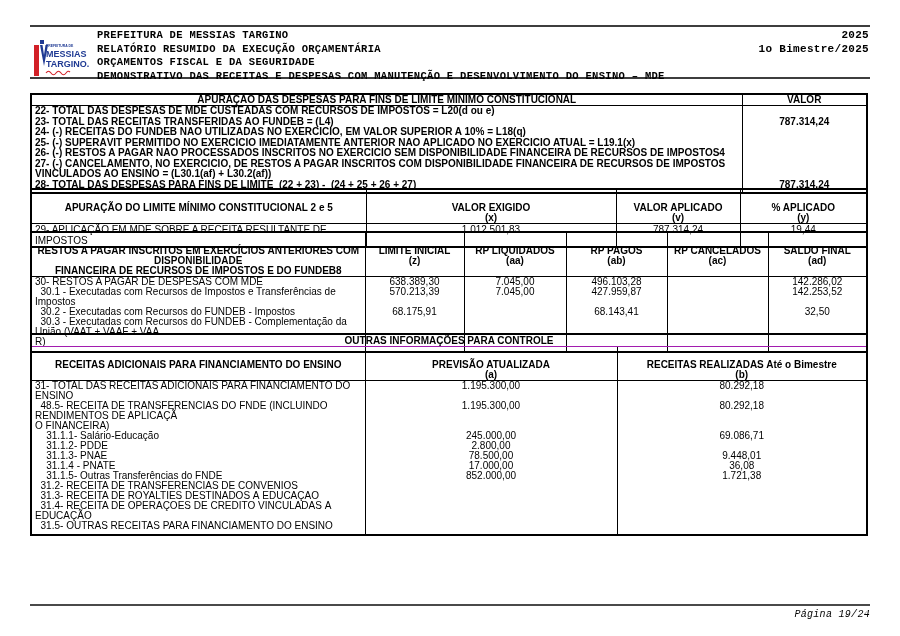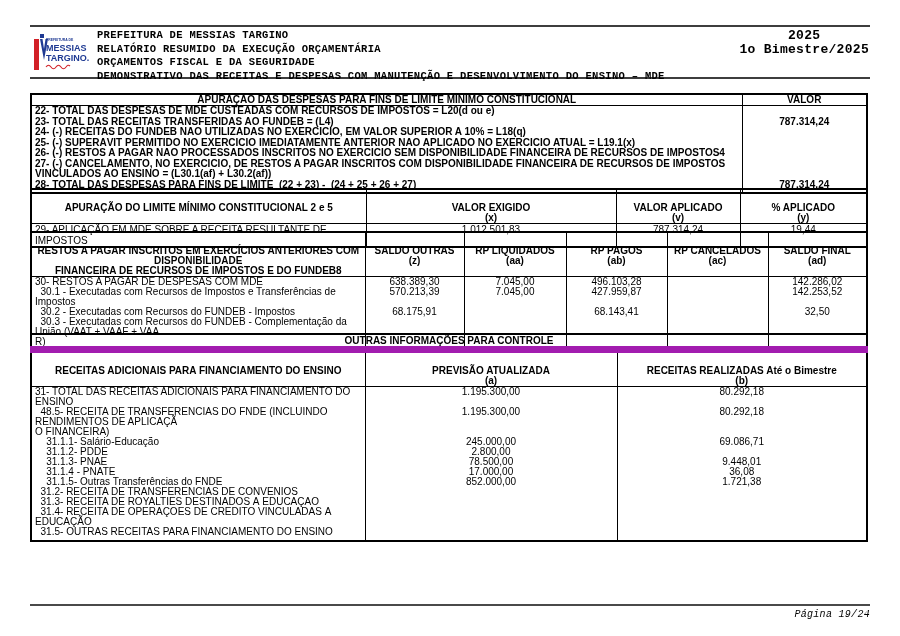--- a/index.html
+++ b/index.html
@@ -4,30 +4,30 @@
 <style>
   * { margin:0; padding:0; box-sizing:border-box; }
   html,body { width:900px; height:636px; background:#ffffff; }
   body { font-family:"Liberation Sans", sans-serif; color:#000; position:relative; overflow:hidden; }
 
   
   .doc-header {
     position:absolute; left:30px; width:840px; top:25px; height:54px;
     border-top:2px solid #3d3d3d; border-bottom:2px solid #3d3d3d;
   }
-  .logo { position:absolute; left:0px; top:2px; width:60px; height:50px; }
+  .logo { position:absolute; left:0px; top:8px; width:60px; height:50px; }
   .hd-lines {
     position:absolute; left:67px; top:2px;
     font-family:"Liberation Mono", monospace; font-weight:bold;
     font-size:10.5px; letter-spacing:0.3px; line-height:13.5px; white-space:nowrap;
   }
   .hd-right {
-    position:absolute; right:1px; top:2px; text-align:center;
+    position:absolute; right:1px; top:2px; text-align:right;
     font-family:"Liberation Mono", monospace; font-weight:bold;
-    font-size:13px; letter-spacing:0.3px; line-height:13.5px;
+    font-size:11px; letter-spacing:0.3px; line-height:13.5px;
   }
 
   
   table.t {
     position:absolute; left:30px; width:728px;
     border-collapse:collapse; table-layout:fixed;
     font-size:10px; line-height:10.5px;
   }
   table.t { border:2px solid #000; }
   .t th, .t td { padding:0 3px; vertical-align:top; overflow:hidden; }
@@ -53,21 +53,21 @@
   
   .t3 { top:231px; }
   .t3 thead th { border:1px solid #000; height:22px; }
   .t3 thead th.desc { white-space:pre-wrap; line-height:10px; padding-top:13px; }
   .t3 tbody td { border-left:1px solid #000; line-height:10px;margin-left:48px; }
   .t3 tbody td:first-child { border-left:none; }
   .t3 tbody tr.spacer td { height:5px; }
 
   
   .t4 { top:333px; }
-  .t4 .banner th { border-bottom:7px solid #a21caf; height:12px; line-height:11px; }
+  .t4 .banner th { border-bottom:1px solid #a21caf; height:12px; line-height:11px; }
   .t4 thead tr.cols th { border:1px solid #000; height:23px; }
   .t4 tbody td { border-left:1px solid #000; line-height:10px; }
   .t4 tbody td:first-child { border-left:none; }
   .t4 tbody tr.spacer td { height:4px; }
 
   
   .footer-rule { position:absolute; left:30px; width:840px; top:604px; border-top:2px solid #4a4a4a; }
   .footer-text {
     position:absolute; right:30px; top:609px;
     font-family:"Liberation Mono", monospace; font-style:italic;
@@ -191,21 +191,21 @@
       <col style="width:102px">
       <col style="width:101px">
       <col style="width:101px">
       <col style="width:99px">
     </colgroup>
   <thead>
     <tr>
       <th class="desc">RESTOS A PAGAR INSCRITOS EM EXERCÍCIOS ANTERIORES COM DISPONIBILIDADE
 FINANCEIRA DE RECURSOS DE IMPOSTOS E DO FUNDEB8</th>
       <th>
-        <div class="htitle">SALDO OUTRAS</div>
+        <div class="htitle">LIMITE INICIAL</div>
         <div class="hsub">(z)</div>
       </th>
       <th>
         <div class="htitle">RP LIQUIDADOS</div>
         <div class="hsub">(aa)</div>
       </th>
       <th>
         <div class="htitle">RP PAGOS</div>
         <div class="hsub">(ab)</div>
       </th>

